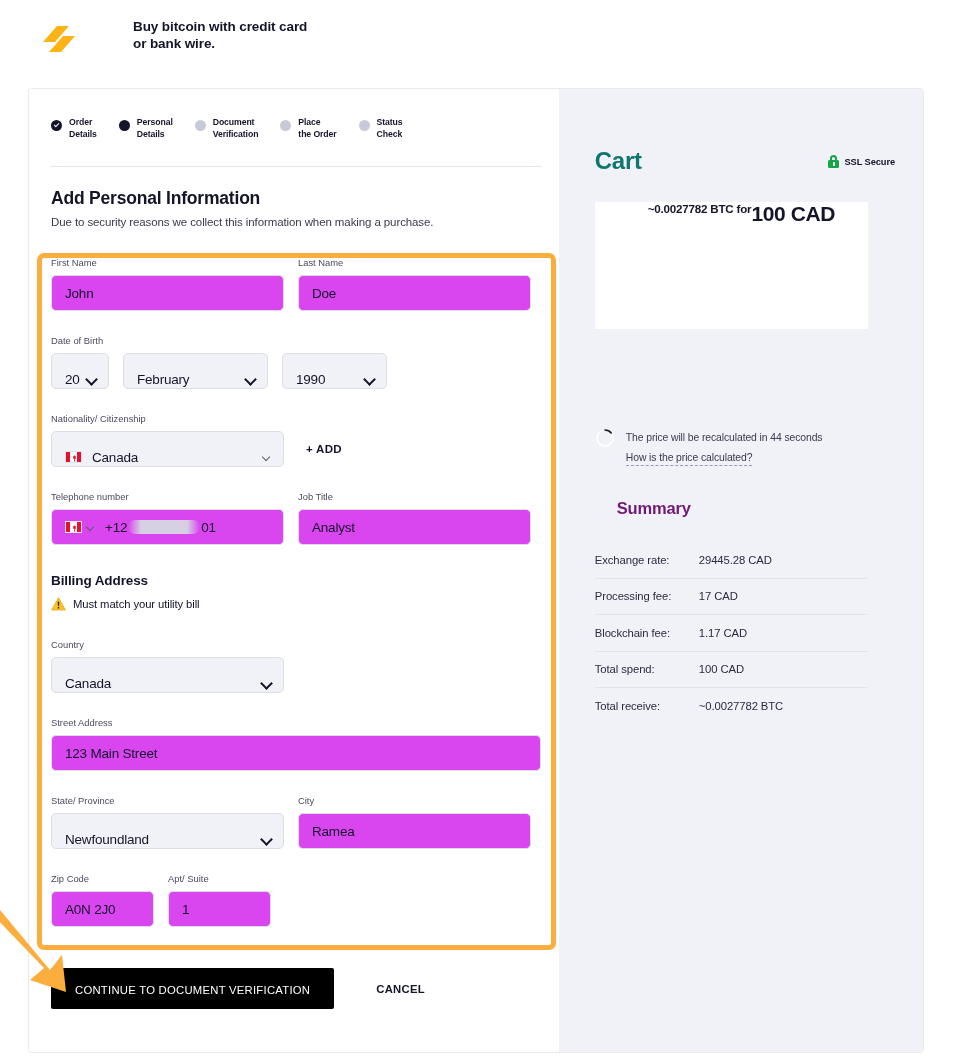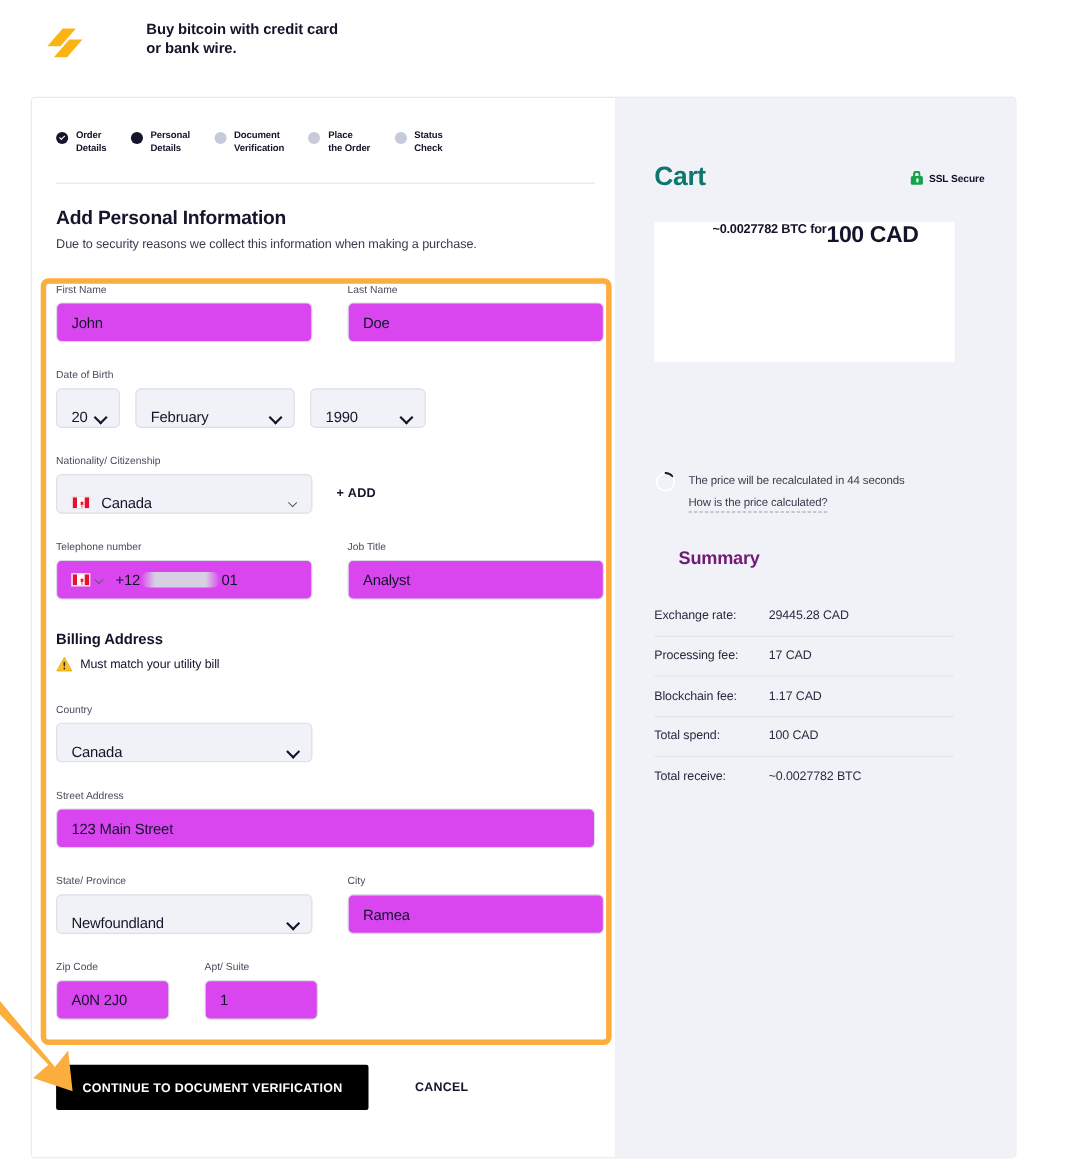--- a/index.html
+++ b/index.html
@@ -128,21 +128,21 @@
     pointer-events: none;
     z-index: 5;
   }
 
   
   .form-body {
     position: absolute;
     left: 22px; top: 168px;
     width: 490px;
   }
-  .field-row { display: flex; gap: 32px; }
+  .field-row { display: flex; gap: 14px; }
   .field { margin-bottom: 0; }
   .field-label {
     font-size: 9.4px;
     color: #4a4a60;
     letter-spacing: 0px;
     margin-bottom: 7px;
     display: block;
   }
   .input-box {
     background: #d946ef;
@@ -283,21 +283,21 @@
   .footer-actions {
     position: absolute;
     left: 22px; top: 879px;
     display: flex;
     align-items: center;
   }
   .btn-primary {
     background: #000000;
     color: #ffffff;
     font-size: 11.3px;
-    font-weight: bold;
+    font-weight: normal;
     letter-spacing: 0.25px;
     height: 41px;
     padding: 16px 24px;
     border: none;
     border-radius: 2px;
     cursor: pointer;
     font-family: "Liberation Sans", sans-serif;
   }
   .btn-cancel {
     margin-left: 36px;

